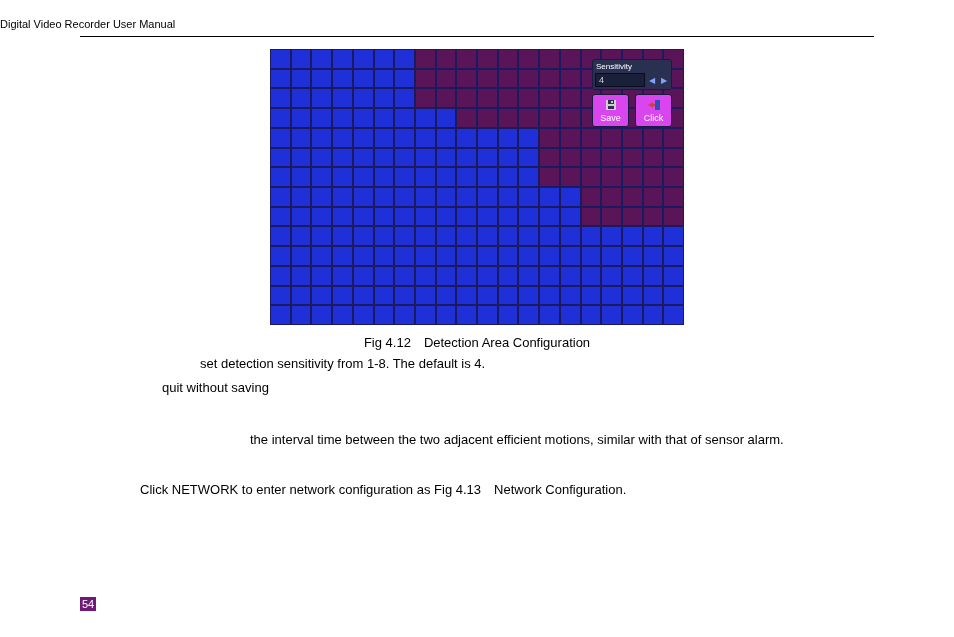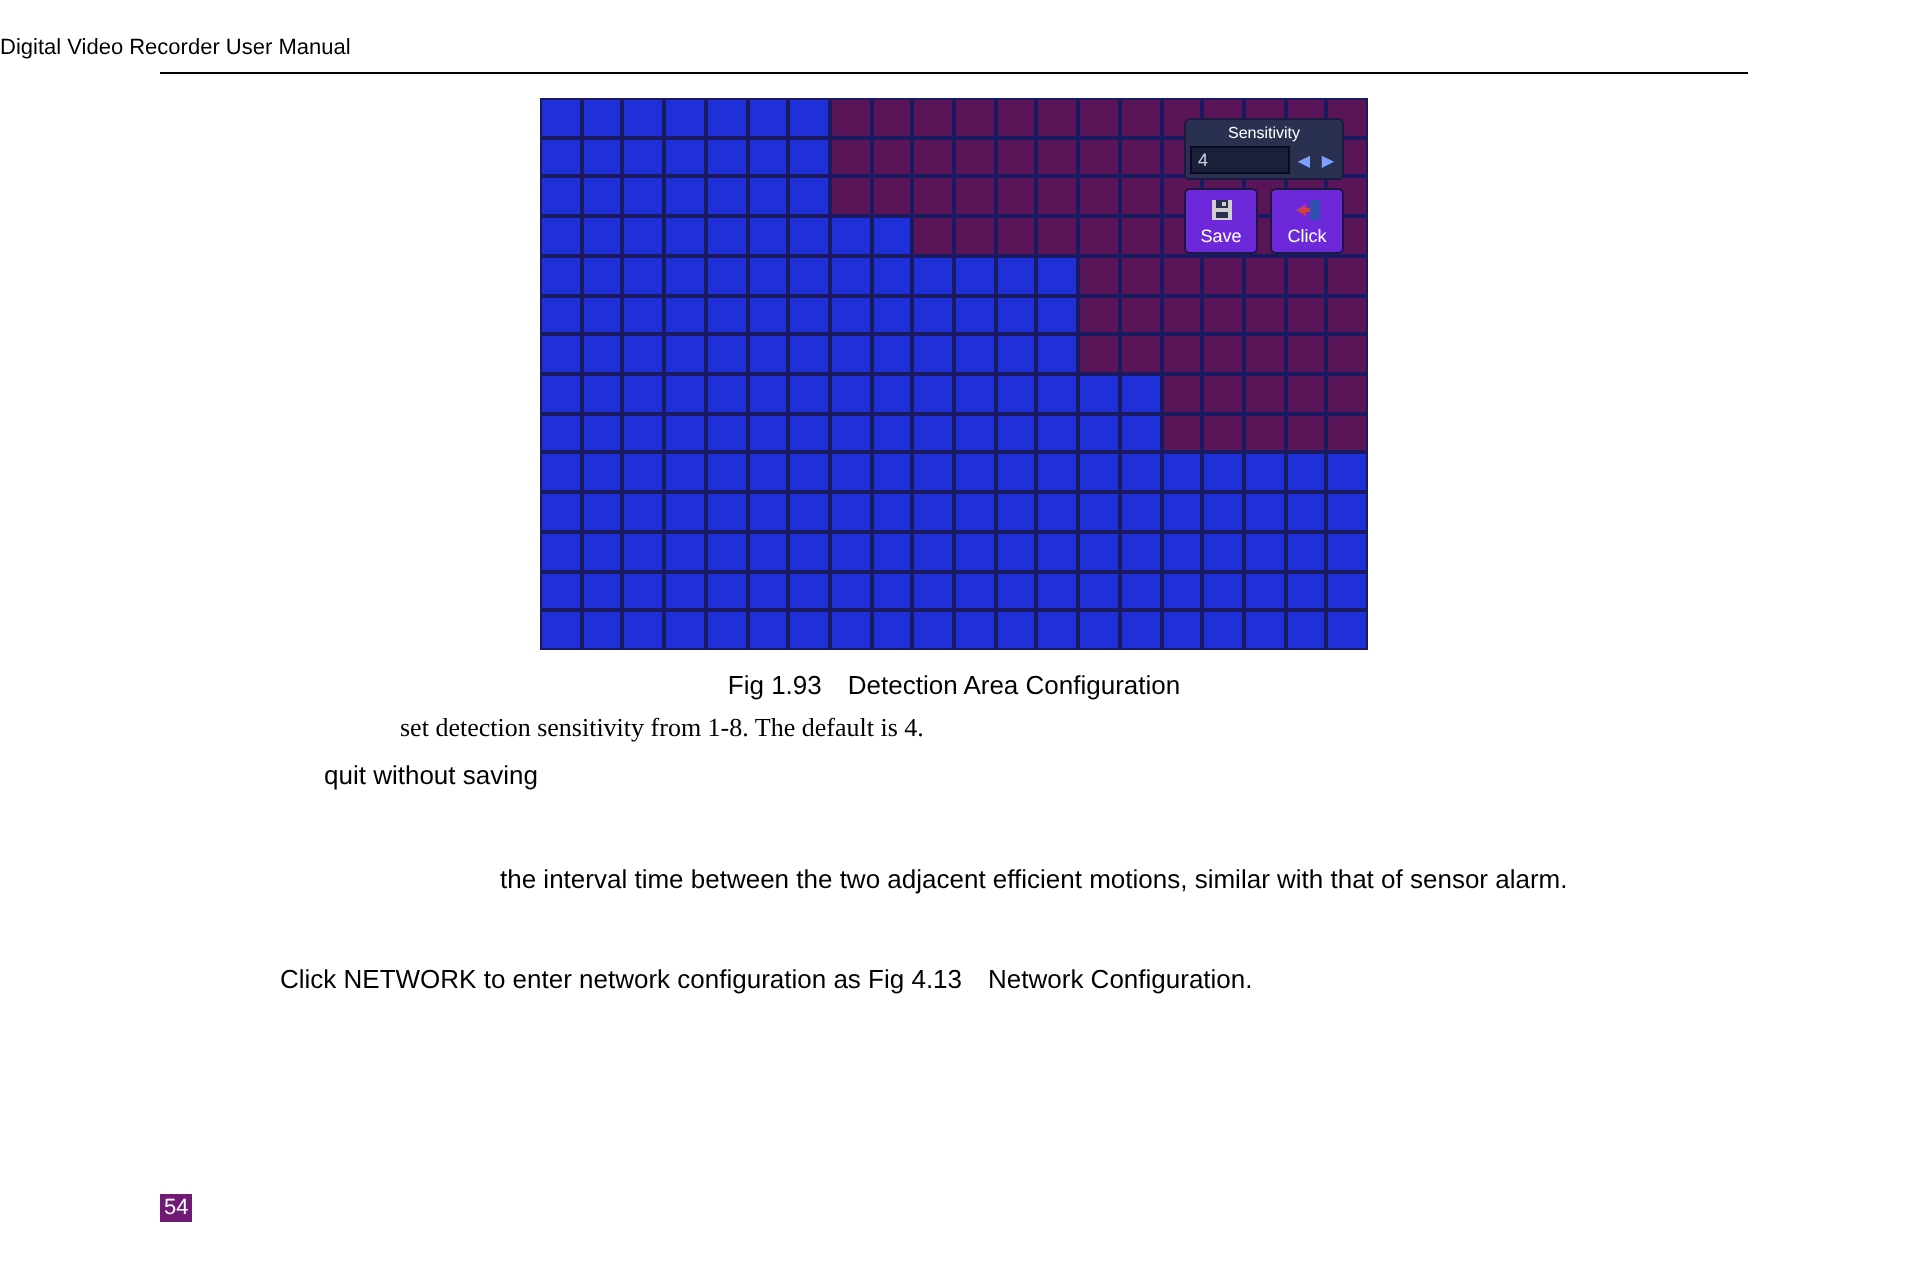--- a/index.html
+++ b/index.html
@@ -64,21 +64,21 @@
     }
     .panel-icon {
       height: 14px;
       display: flex;
       align-items: center;
       justify-content: center;
       margin-bottom: 1px;
     }
     .sensitivity-label {
       font-size: 8px;
-      text-align: center;
+      text-align: left;
       padding: 2px 3px;
     }
     .sensitivity-row {
       display: flex;
       align-items: center;
       gap: 2px;
       padding: 0 2px 2px 2px;
       background: #2a3050;
     }
     .sensitivity-value {
@@ -99,40 +99,40 @@
       color: #80a0ff;
       font-size: 8px;
       cursor: pointer;
     }
     .bottom-row {
       display: flex;
       justify-content: space-between;
       gap: 6px;
     }
     .bottom-btn {
-      background: #6d28d9;
+      background: #d946ef;
       border: 1px solid #1a1a40;
       border-radius: 3px;
       flex: 1;
       padding: 3px 0;
       cursor: pointer;
     }
     .figure-caption {
       text-align: center;
       font-size: 13px;
       margin-top: 10px;
     }
     .body-text {
       font-size: 13px;
       line-height: 1.5;
       margin-left: 80px;
       margin-right: 50px;
       margin-top: 4px;
     }
-    .indent1 { padding-left: 120px; font-family: Liberation Serif, serif; }
+    .indent1 { padding-left: 120px; }
     .indent0 { padding-left: 82px; }
     .para-spaced { margin-top: 33px; padding-left: 170px; }
     .para-net { margin-top: 30px; padding-left: 60px; }
     .page-number {
       position: absolute;
       bottom: 26px;
       left: 80px;
       background: #701a75;
       color: #fff;
       font-size: 11px;
@@ -458,20 +458,20 @@
               <rect x="8" y="1" width="5" height="10" fill="#3050b0"></rect>
               <path d="M1 6 L6 3 L6 5 L8 5 L8 7 L6 7 L6 9 Z" fill="#d04040"></path>
             </svg>
         </div>
         <div>Click</div>
       </div>
     </div>
   </div>
 </div>
 
-<div class="figure-caption">Fig 1.93 Detection Area Configuration</div>
+<div class="figure-caption">Fig 4.12 Detection Area Configuration</div>
 
 <div class="body-text indent1">set detection sensitivity from 1-8. The default is 4.</div>
 <div class="body-text indent0">quit without saving</div>
 <div class="body-text para-spaced">the interval time between the two adjacent efficient motions, similar with that of sensor alarm.</div>
 <div class="body-text para-net">Click NETWORK to enter network configuration as Fig 4.13 Network Configuration.</div>
 
 <div class="page-number">54</div>
 
 </body></html>

